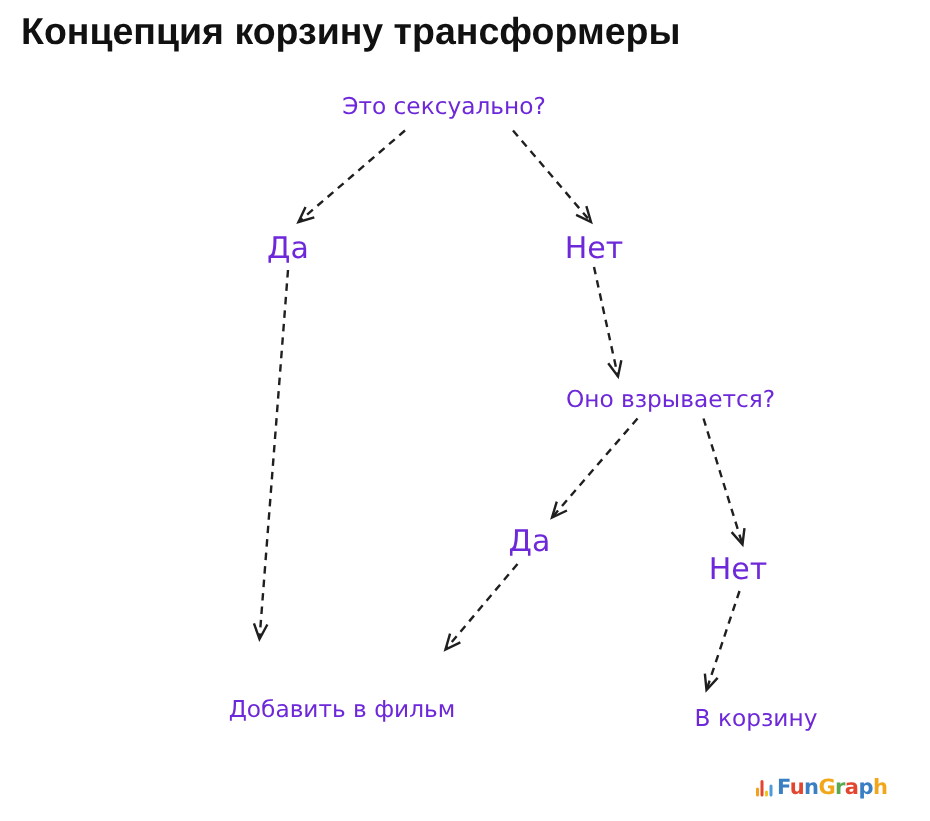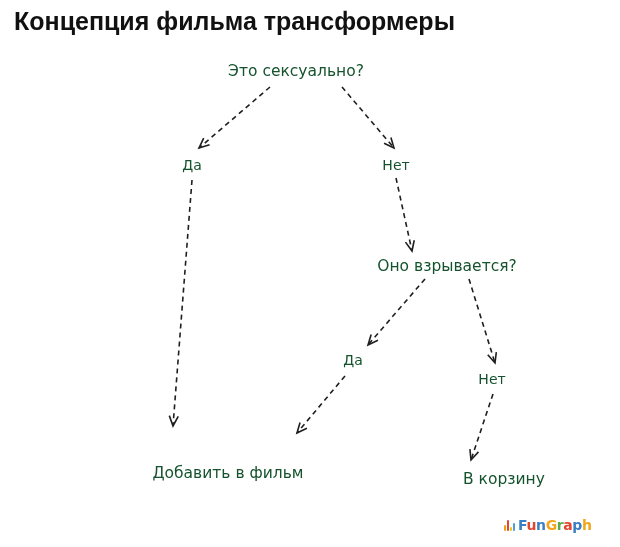--- a/index.html
+++ b/index.html
@@ -37,26 +37,26 @@
     letter-spacing: 0px;
     color: #111111;
     white-space: nowrap;
   }
   .node {
     position: absolute;
     font-family: "DejaVu Sans", sans-serif;
     font-weight: normal;
     font-size: 15.5px;
     line-height: 19px;
-    color: #14532d;
+    color: #6d28d9;
     white-space: nowrap;
     transform: translateX(-50%);
   }
   .node.q { font-size: 15.5px; }
-  .node.lbl { font-size: 14px; }
+  .node.lbl { font-size: 20px; }
   .node.leaf { font-size: 15.5px; }
 
   
   .watermark {
     position: absolute;
     left: 504px;
     top: 518px;
     height: 20px;
     display: flex;
     align-items: flex-start;
@@ -92,21 +92,21 @@
   .wm-r  { color: #5aa94e; }
   .wm-a  { color: #e2462f; }
   .wm-p  { color: #3a7fc4; }
   .wm-h  { color: #f2a71b; }
 </style>
 </head>
 <body>
 
 <div id="canvas">
 
-  <div class="title">Концепция фильма трансформеры</div>
+  <div class="title">Концепция корзину трансформеры</div>
 
   <svg id="flow-svg" viewBox="0 0 620 547" xmlns="http://www.w3.org/2000/svg">
       <g>
         <line x1="270" y1="87" x2="199" y2="148" stroke="#1f1f1f" stroke-width="1.6" stroke-dasharray="5,4" stroke-linecap="butt"></line>
         <path d="M 203.69539651302196 138.0524751025443 L 199 148 L 209.54135860065628 144.8567916307744" fill="none" stroke="#1f1f1f" stroke-width="1.6" stroke-linecap="butt" stroke-linejoin="miter"></path>
       </g>
       <g>
         <line x1="342" y1="87" x2="394" y2="148" stroke="#1f1f1f" stroke-width="1.6" stroke-dasharray="5,4" stroke-linecap="butt"></line>
         <path d="M 384.07069754384753 143.26619046282548 L 394 148 L 390.8975584270929 137.44657134923926" fill="none" stroke="#1f1f1f" stroke-width="1.6" stroke-linecap="butt" stroke-linejoin="miter"></path>
       </g>

